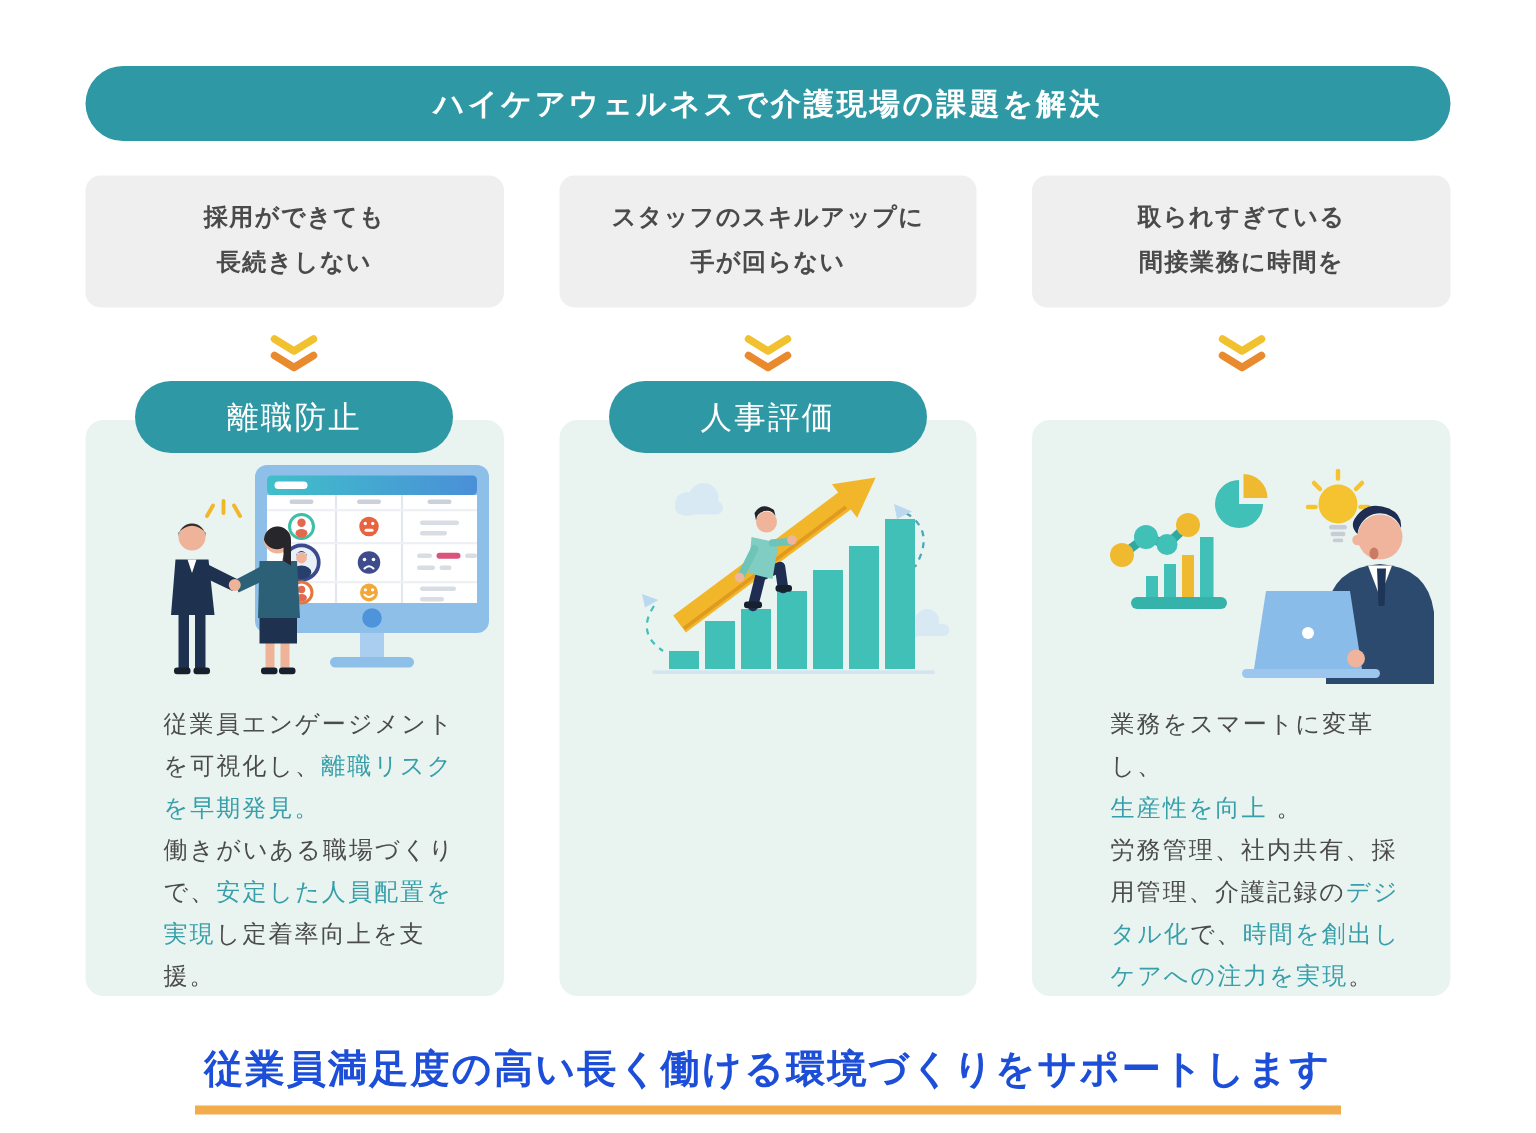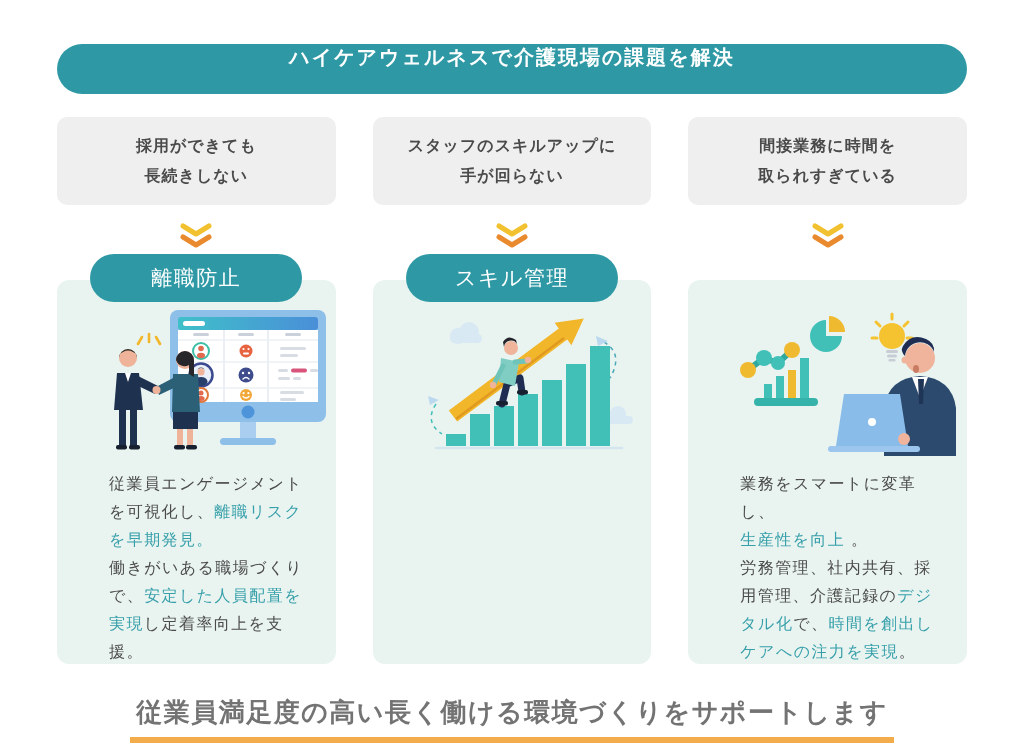--- a/index.html
+++ b/index.html
@@ -1,21 +1,21 @@
 <!DOCTYPE html>
 <html><head>
 <meta charset="utf-8">
 <style>
   * { margin:0; padding:0; box-sizing:border-box; }
   body { background:#ffffff; font-family:"Liberation Sans","DejaVu Sans",sans-serif; }
   .page { width:1024px; height:755px; background:#ffffff; margin:0 auto; overflow:hidden; position:relative; }
 
   
   .banner { margin:44px 57px 0; height:50px; background:#2E99A5; border-radius:25px;
-            display:flex; align-items:flex-start; justify-content:center; }
+            display:flex; align-items:center; justify-content:center; }
   .banner-title { color:#ffffff; font-weight:700; font-size:20px; letter-spacing:2px; }
 
   
   .cols { margin:23px 57px 0; display:flex; gap:37px; }
   .col { flex:1; width:278px; display:flex; flex-direction:column; align-items:center; }
 
   .problem-box { width:100%; height:88px; background:#EFEFEF; border-radius:10px;
                  display:flex; flex-direction:column; align-items:center; justify-content:center; }
   .problem-line { color:#4A4A4A; font-weight:700; font-size:16px; letter-spacing:1px; line-height:1.85; }
 
@@ -28,21 +28,21 @@
   .pill-label { color:#ffffff; font-weight:400; font-size:21px; letter-spacing:1.5px; }
 
   .card { width:100%; height:384px; background:#E9F4F1; border-radius:12px; padding-top:26px;padding-left:32px; }
   .illus { display:block; margin:0 auto; }
   .desc { margin-top:14px; padding:0 20px; font-size:16px; font-weight:500; color:#4B4B4B;
           line-height:1.75; letter-spacing:1.4px; white-space:pre-line; text-align:left; }
   .desc .hl { color:#379FA9; }
 
   
   .footer { margin-top:31px; text-align:center; }
-  .footer-title { color:#737373; font-weight:700; font-size:26px; letter-spacing:1.5px; }
+  .footer-title { color:#1d4ed8; font-weight:700; font-size:26px; letter-spacing:1.5px; }
   .footer-underline { width:764px; height:6px; background:#F3AC4C; margin:7px auto 0; }
 </style>
 </head>
 <body>
 
 <div class="page">
 
   <div class="banner">
     <span class="banner-title">ハイケアウェルネスで介護現場の課題を解決</span>
   </div>
@@ -164,21 +164,21 @@
         <span class="problem-line">手が回らない</span>
       </div>
       <div class="chevron-wrap">
         <svg width="34" height="26" viewBox="0 0 34 26">
           <path d="M4,3 L17,11 L30,3" fill="none" stroke="#F2C12F" stroke-width="5" stroke-linecap="round" stroke-linejoin="round"></path>
           <path d="M4,14 L17,22 L30,14" fill="none" stroke="#E98A2E" stroke-width="5" stroke-linecap="round" stroke-linejoin="round"></path>
         </svg>
       </div>
       <div class="card-area">
         <div class="pill">
-          <span class="pill-label">スキル管理</span>
+          <span class="pill-label">人事評価</span>
         </div>
         <div class="card">
 
           <svg class="illus" width="240" height="150" viewBox="0 0 240 150">
 
             <g fill="#D9E9F4">
               <circle cx="50" cy="30" r="8"></circle>
                 <circle cx="61" cy="26" r="10"></circle>
                 <rect x="42" y="28" width="32" height="9" rx="4.5"></rect>
               <circle cx="200" cy="112" r="7"></circle>
@@ -216,22 +216,22 @@
             <circle cx="120" cy="54" r="3.2" fill="#EFB499"></circle>
             <circle cx="103" cy="42" r="7" fill="#EFB499"></circle>
             <path d="M96,41 a7,7 0 0 1 13,-3 l-1,-4 q-8,-6 -13,2 Z" fill="#23232A"></path>
           </svg>
         </div>
       </div>
     </div>
 
     <div class="col">
       <div class="problem-box">
+        <span class="problem-line">取られすぎている</span>
         <span class="problem-line">間接業務に時間を</span>
-        <span class="problem-line">取られすぎている</span>
       </div>
       <div class="chevron-wrap">
         <svg width="34" height="26" viewBox="0 0 34 26">
           <path d="M4,3 L17,11 L30,3" fill="none" stroke="#F2C12F" stroke-width="5" stroke-linecap="round" stroke-linejoin="round"></path>
           <path d="M4,14 L17,22 L30,14" fill="none" stroke="#E98A2E" stroke-width="5" stroke-linecap="round" stroke-linejoin="round"></path>
         </svg>
       </div>
       <div class="card-area">
         <div class="card">
 

